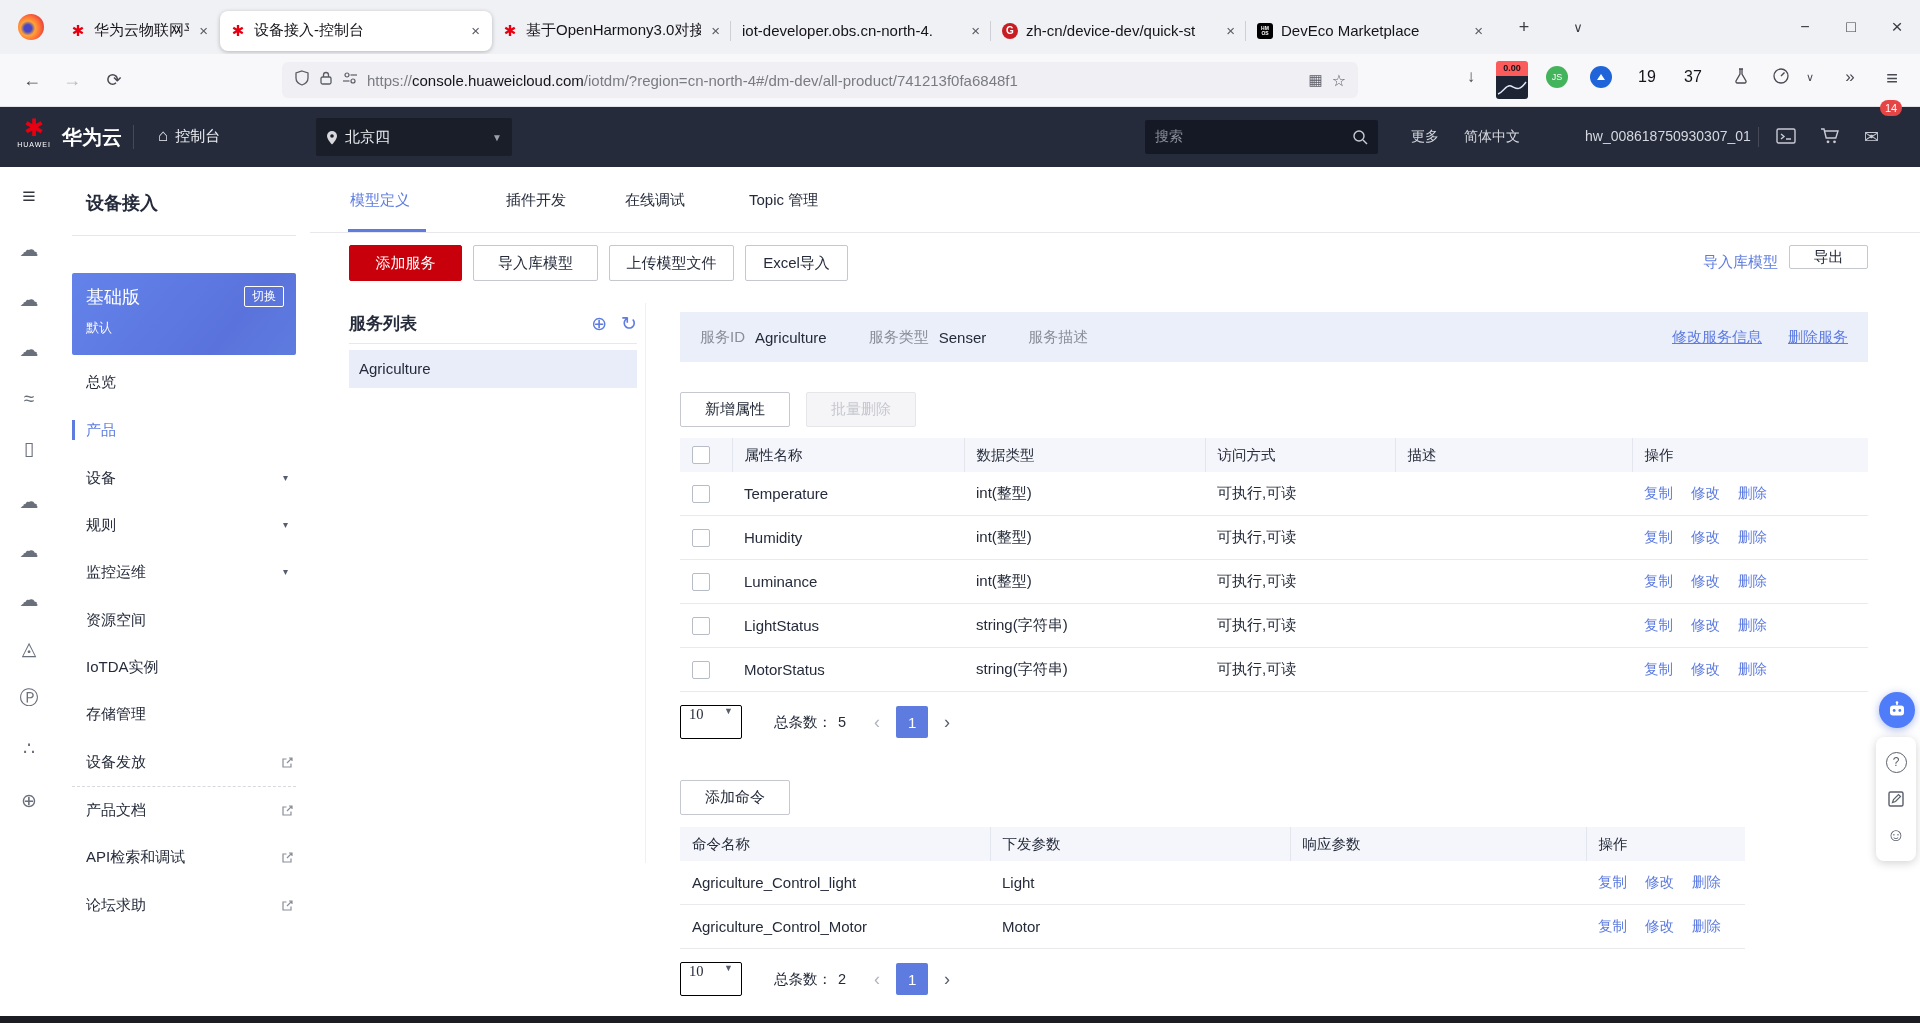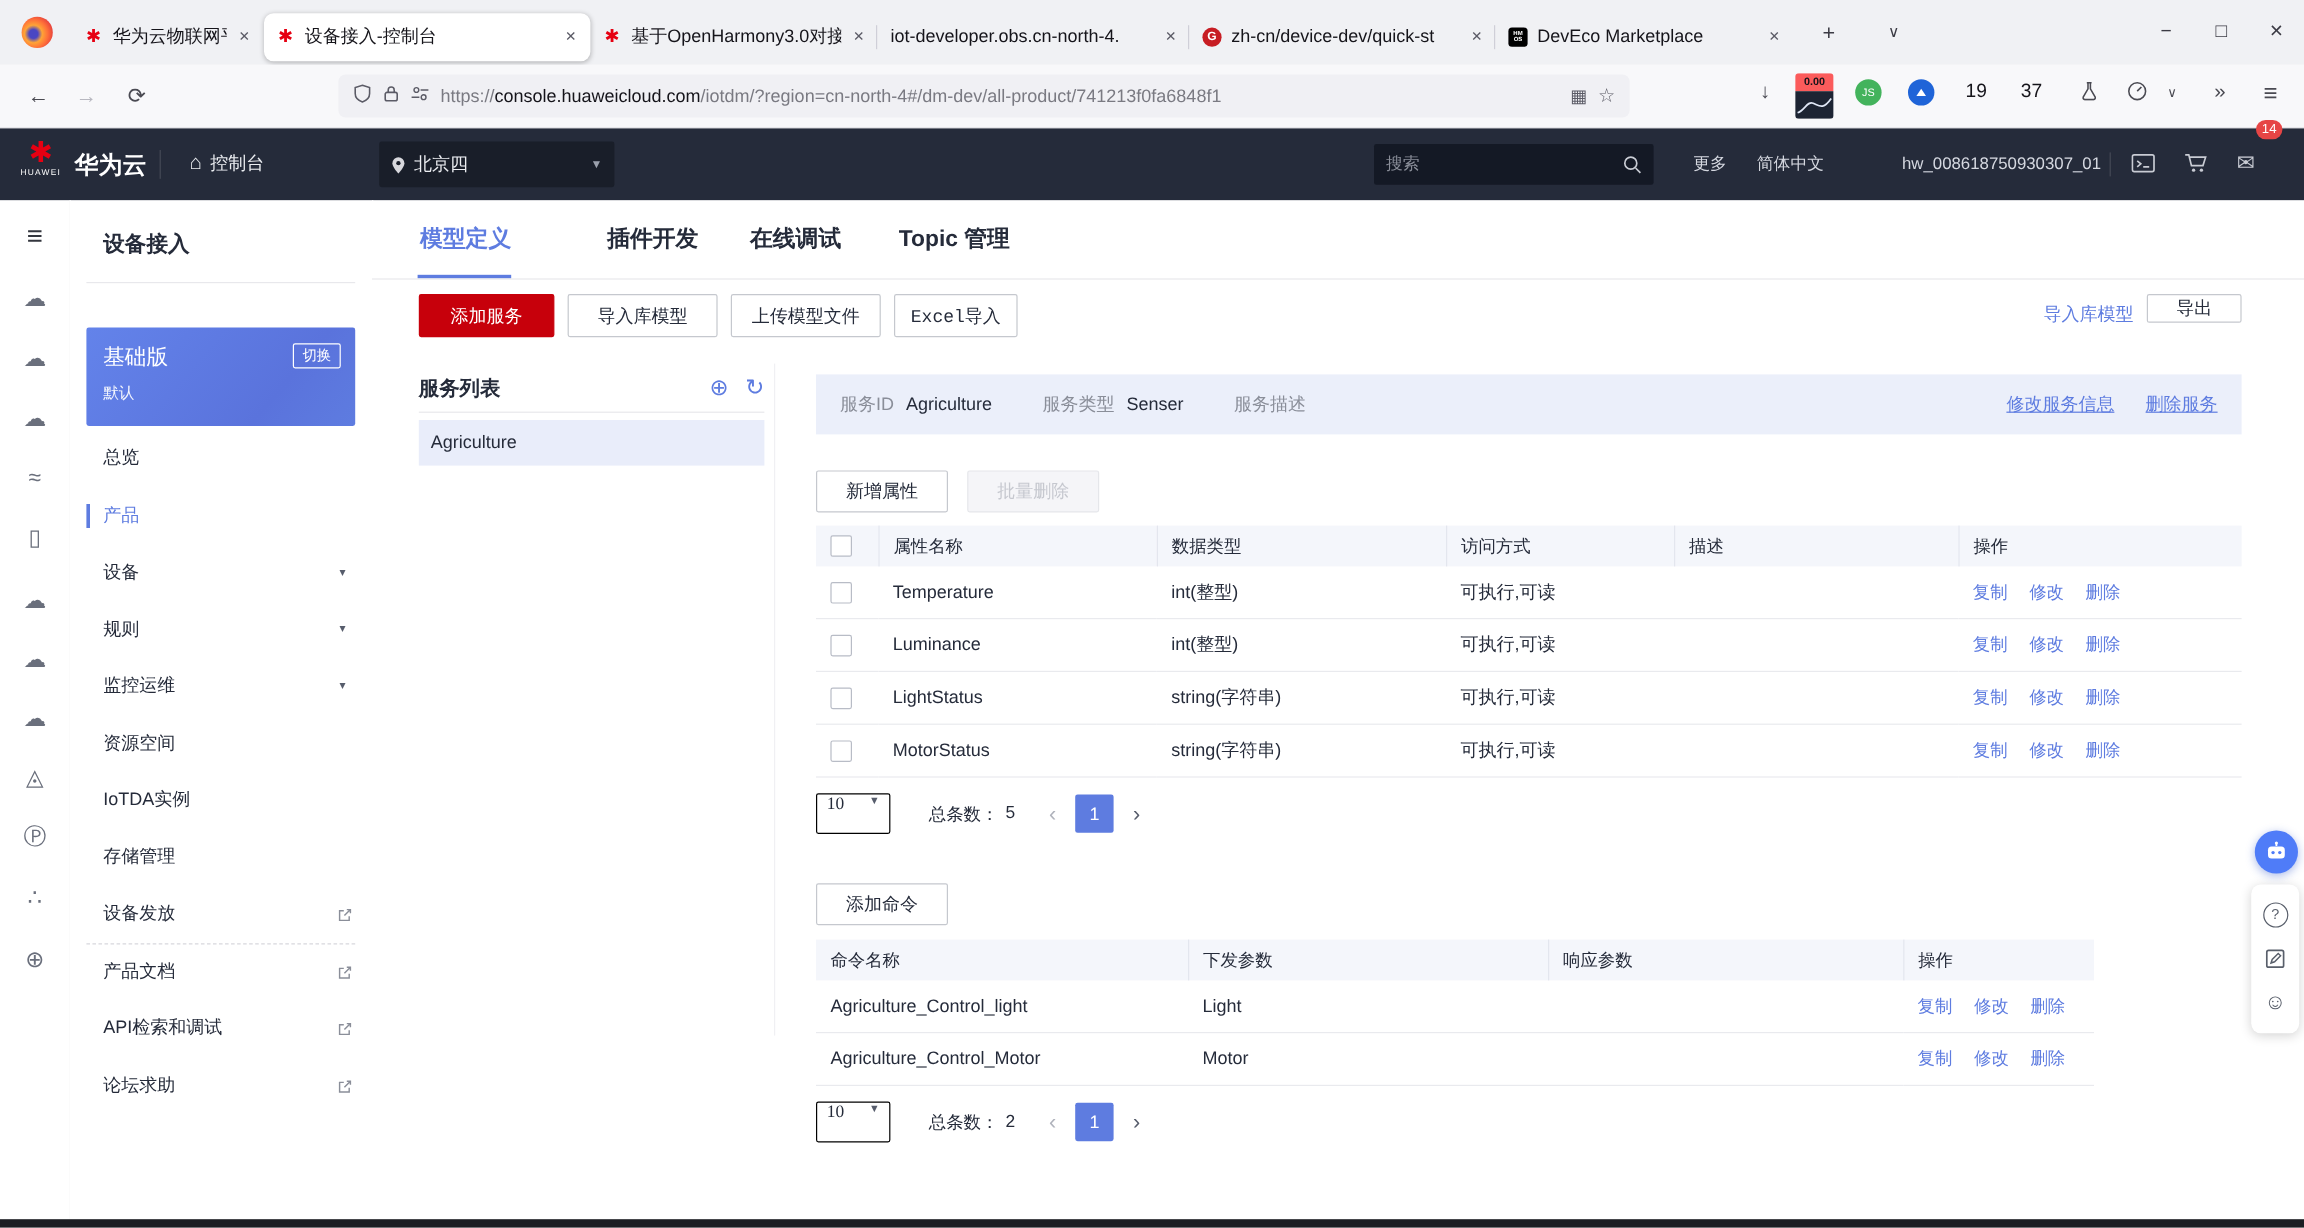--- a/index.html
+++ b/index.html
@@ -68,26 +68,26 @@
   .ed-switch{position:absolute;right:12px;top:13px;font-size:12px;border:1px solid #fff;border-radius:2px;padding:1px 7px;}
   .ed-sub{position:absolute;left:14px;top:46px;font-size:13px;color:rgba(255,255,255,.92);}
   .snav-item{position:absolute;left:28px;right:16px;height:24px;line-height:24px;font-size:15px;color:#252b3a;display:flex;}
   .snav-item .lbl{flex:1;}
   .snav-item.active{color:#5e7ce0;}
   .snav-bar{position:absolute;left:14px;width:3px;height:20px;background:#5e7ce0;}
   .snav-item .chev{font-size:10px;color:#575d6c;margin-right:6px;}
   .sn-dash{position:absolute;left:14px;right:14px;border-top:1px dashed #d8d8dd;}
   
   .main{position:absolute;left:310px;top:167px;right:0;bottom:7px;background:#fff;overflow:hidden;}
-  .mtab{position:absolute;top:18px;height:30px;line-height:30px;font-size:19px;color:#252b3a;font-weight:bold;}
+  .mtab{position:absolute;top:18px;height:30px;line-height:30px;font-size:15px;color:#252b3a;}
   .mtab.active{color:#5e7ce0;}
   .mtab-underline{position:absolute;left:38px;top:62px;width:78px;height:3px;background:#5e7ce0;}
   .mtab-border{position:absolute;left:0;right:0;top:65px;border-bottom:1px solid #e8e8ec;}
   .btn{display:inline-flex;align-items:center;justify-content:center;font-size:15px;border-radius:2px;
-    border:1px solid #c5c8ce;background:#fff;color:#252b3a;box-sizing:border-box;font-family:Liberation Mono, monospace;}
+    border:1px solid #c5c8ce;background:#fff;color:#252b3a;box-sizing:border-box;}
   .btn.red{background:#c7000b;border-color:#c7000b;color:#fff;}
   .btn.disabled{background:#f5f5f8;border-color:#e5e6ea;color:#c6c8cf;}
   .toolbtn{position:absolute;top:78px;height:36px;}
   .about-lk{position:absolute;top:86px;right:142px;font-size:15px;color:#5e7ce0;}
   .export-btn{position:absolute;top:78px;right:52px;width:79px;height:24px;}
   
   .svc-panel{position:absolute;left:39px;top:136px;width:288px;}
   .sl-head{display:flex;align-items:center;height:40px;border-bottom:1px solid #e8e8ec;}
   .sl-title{font-size:17px;font-weight:bold;flex:1;}
   .sl-ic{color:#5e7ce0;font-size:19px;margin-left:14px;}
@@ -414,20 +414,28 @@
         <tr>
           <td><span class="cbx"></span></td>
           <td>Temperature</td>
           <td>int(整型)</td>
           <td>可执行,可读</td>
           <td></td>
           <td class="ops"><a href="#">复制</a><a href="#">修改</a><a href="#">删除</a></td>
         </tr>
         <tr>
           <td><span class="cbx"></span></td>
+          <td>Humidity</td>
+          <td>int(整型)</td>
+          <td>可执行,可读</td>
+          <td></td>
+          <td class="ops"><a href="#">复制</a><a href="#">修改</a><a href="#">删除</a></td>
+        </tr>
+        <tr>
+          <td><span class="cbx"></span></td>
           <td>Luminance</td>
           <td>int(整型)</td>
           <td>可执行,可读</td>
           <td></td>
           <td class="ops"><a href="#">复制</a><a href="#">修改</a><a href="#">删除</a></td>
         </tr>
         <tr>
           <td><span class="cbx"></span></td>
           <td>LightStatus</td>
           <td>string(字符串)</td>

